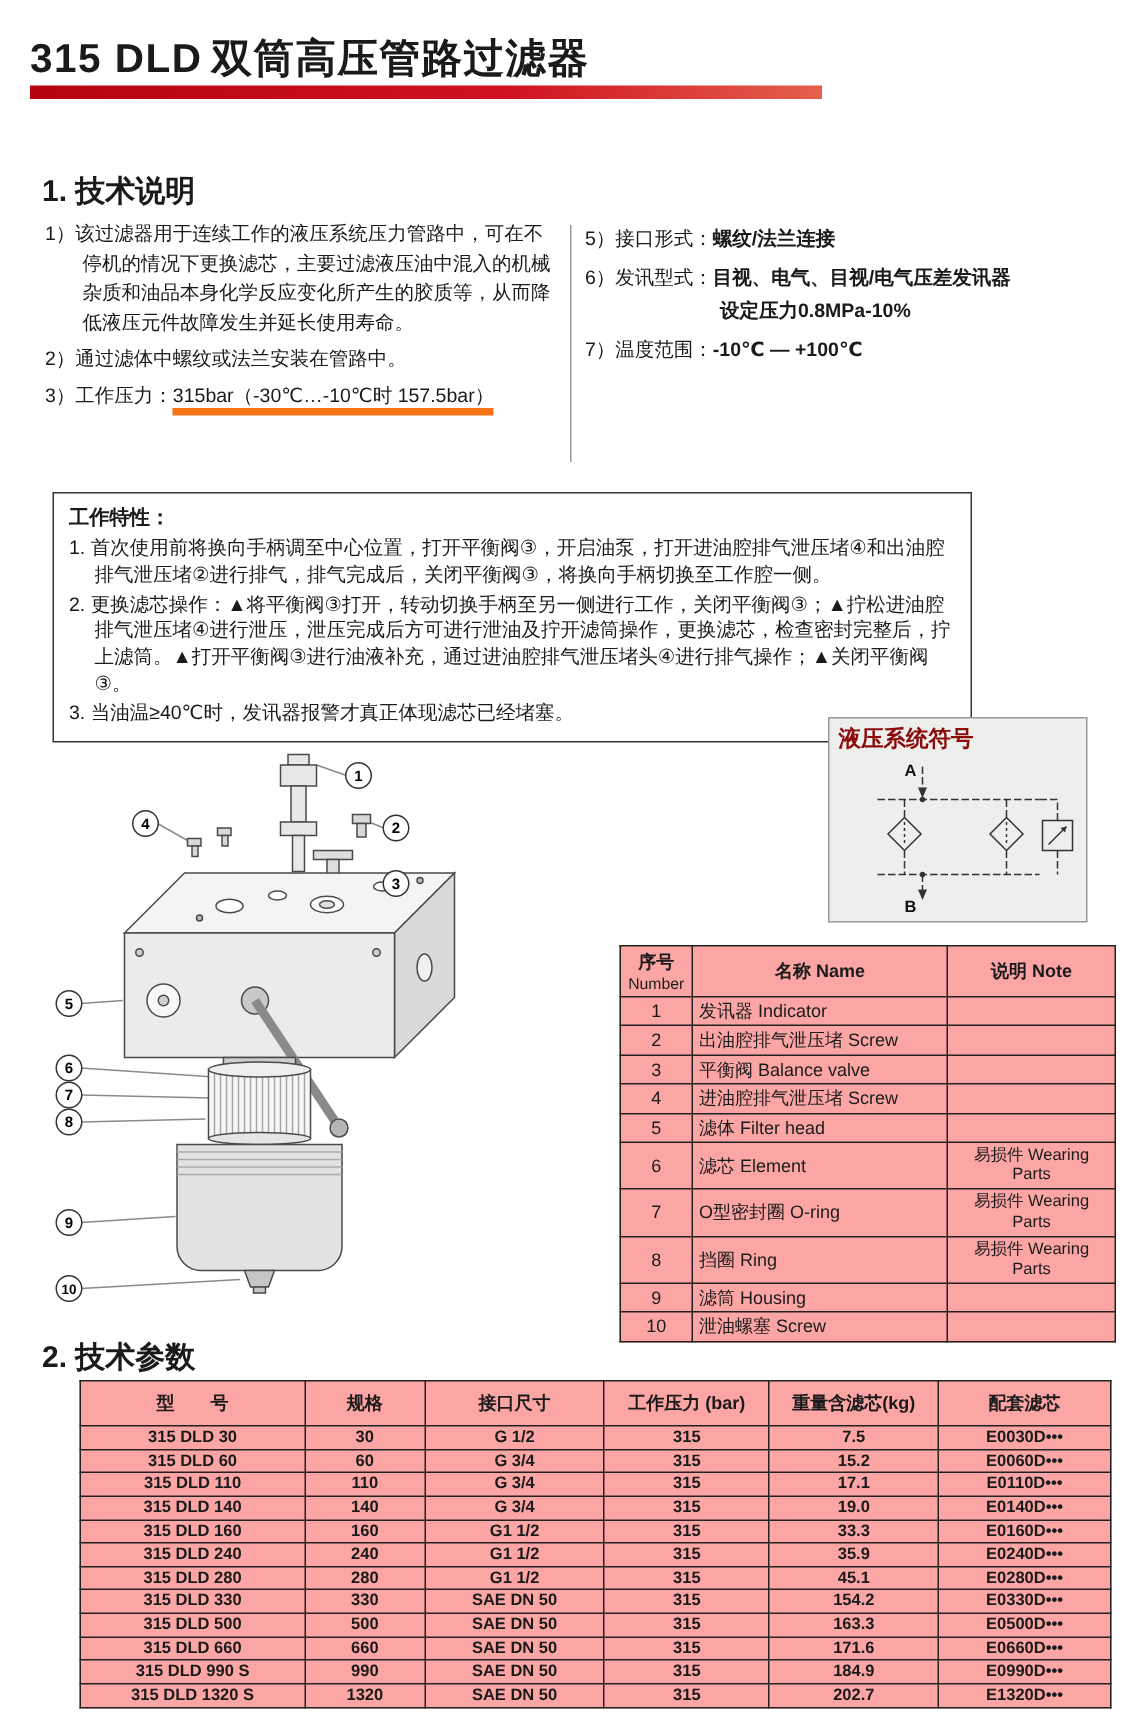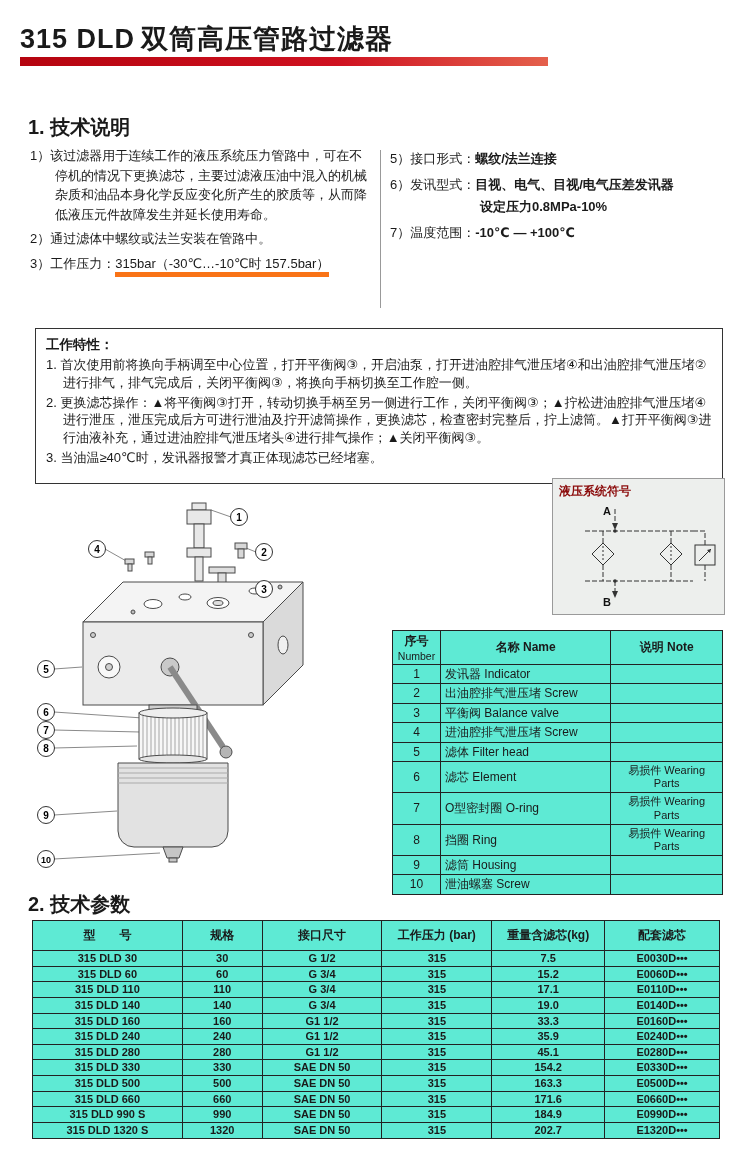--- a/index.html
+++ b/index.html
@@ -23,35 +23,35 @@
   .spec-left  { left:30px; top:146px; width:344px; font-size:13px; line-height:1.5; }
   .spec-right { left:390px; top:150px; width:334px; font-size:13px; }
   .spec-divider { left:380px; top:150px; height:158px; border-left:1px solid #999; width:0; }
   .spec-item { padding-left:25px; text-indent:-25px; margin-bottom:5px; }
   .spec-rline { margin-bottom:8px; white-space:nowrap; }
   .b { font-weight:bold; }
   .uline { border-bottom:5px solid #f97316; padding-bottom:1px; }
   .spec-r2 { margin:-4px 0 8px 90px; font-weight:bold; }
 
   
-  .features { left:35px; top:328px; width:688px; min-height:156px; border:1px solid #333;
+  .features { left:35px; top:328px; width:613px; min-height:156px; border:1px solid #333;
               padding:7px 10px 8px 10px; font-size:13px; line-height:1.36; }
   .features .ft-title { font-weight:bold; font-size:13.5px; margin-bottom:2px; }
   .feat-item { padding-left:17px; text-indent:-17px; margin-bottom:2px; }
 
   
   .diagram { left:33px; top:497px; }
 
   
   .symbox { left:552px; top:478px; width:173px; height:137px; background:#edefed;
             border:1px solid #9a9a9a; padding:4px 6px; }
-  .symbox .sym-title { font-size:12px; font-weight:bold; color:#8b0b0b; margin-bottom:1px; }
-
-  
-  table { border-collapse:collapse; background:#5eead4; }
+  .symbox .sym-title { font-size:15px; font-weight:bold; color:#8b0b0b; margin-bottom:1px; }
+
+  
+  table { border-collapse:collapse; background:#fca5a5;margin-left:21px; }
   .parts-table { left:392px; top:630px; width:331px; }
   .parts-table th, .parts-table td { border:1px solid #222; }
   .parts-table th { font-size:12px; padding:2px; height:30px; }
   .parts-table th .sub { font-size:10.5px; font-weight:normal; }
   .parts-table td { font-size:12px; padding:2px 4px; height:19px; line-height:1.2; }
   .parts-table td.c { text-align:center; }
   .parts-table td.l { text-align:left; }
   .parts-table td.note { font-size:11px; }
 
   

